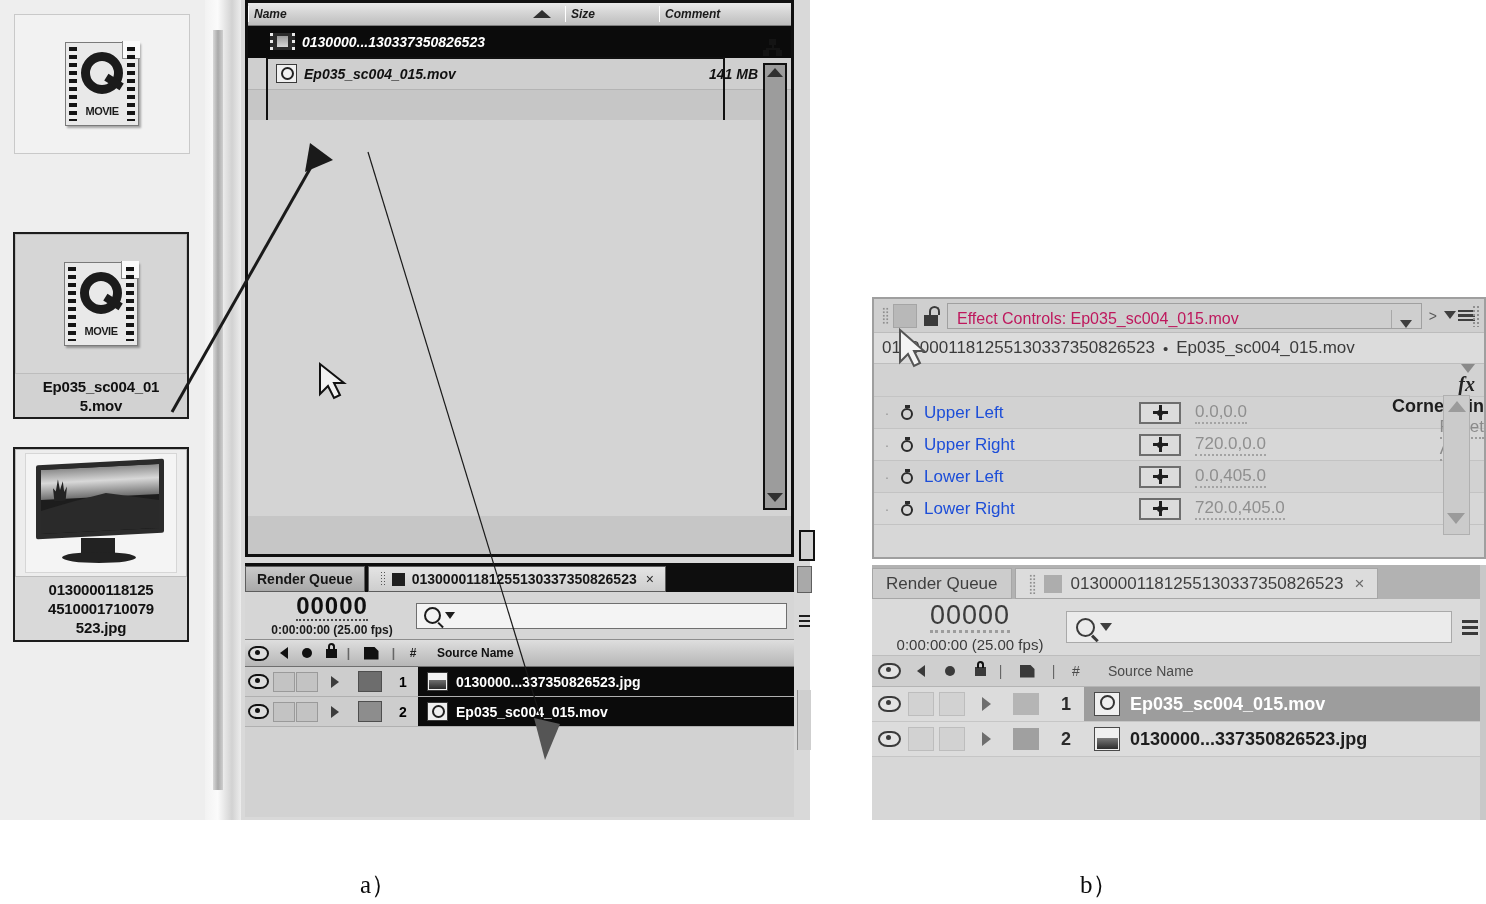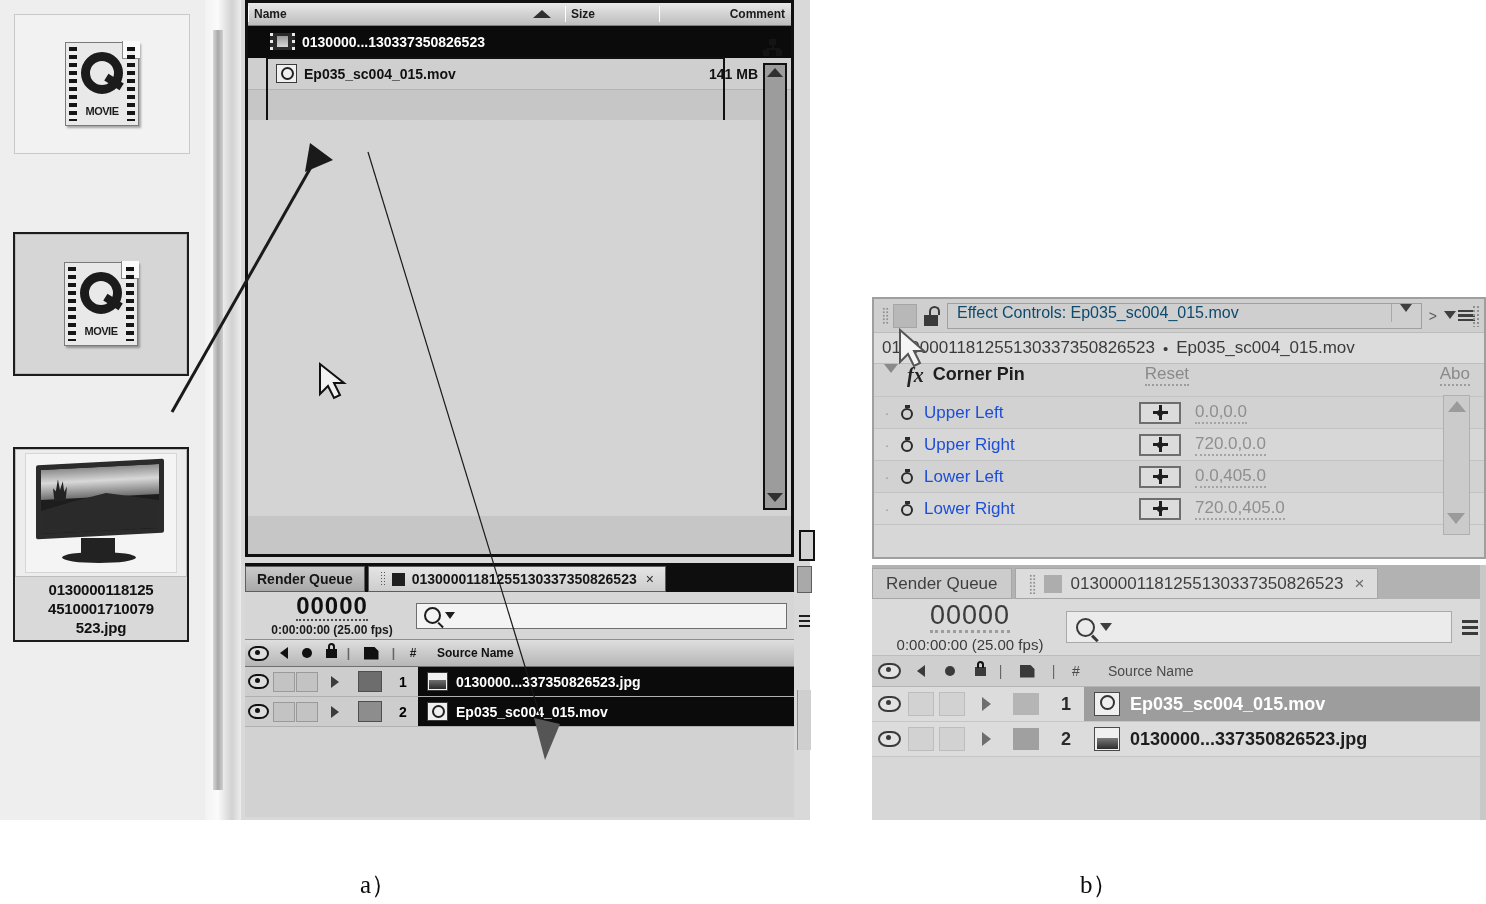--- a/index.html
+++ b/index.html
@@ -74,30 +74,30 @@
   
   .vsplit{position:absolute;left:205px;top:0;width:36px;height:820px;
      background:linear-gradient(to right,#f2f2f2,#fbfbfb 35%,#d2d2d2 75%,#ededed);}
   .vsplit-thumb{position:absolute;left:8px;top:30px;width:10px;height:760px;
      background:linear-gradient(to right,#d8d8d8,#a9a9a9 50%,#cfcfcf);}
 
   
   .ae-a{position:absolute;left:241px;top:0;width:569px;height:820px;background:#d9d9d9;}
 
   .proj-panel{position:absolute;left:4px;top:0px;width:549px;height:557px;background:#c6c6c6;
-     border:3px solid #101010;box-sizing:border-box;}
+     border:3px solid #101010;box-sizing:border-box;font-style:italic;}
 
   .tbl-head{display:flex;height:22px;align-items:center;
      background:linear-gradient(to bottom,#e8e8e8,#bdbdbd);
      border-bottom:1px solid #7d7d7d;font-size:12px;font-weight:bold;color:#1a1a1a;}
   .th{padding:0 6px;position:relative;height:100%;display:flex;align-items:center;}
   .th::before{content:"";position:absolute;left:0;top:3px;bottom:3px;width:1px;background:#fff;}
   .th.name{flex:1;}
   .th.size{width:82px;}
-  .th.comment{width:120px;justify-content:flex-end;}
+  .th.comment{width:120px;}
   .sort-tri{width:0;height:0;border-left:9px solid transparent;border-right:9px solid transparent;
      border-bottom:8px solid #303030;margin-left:auto;margin-right:8px;}
 
   .proj-rows{position:relative;background:#cfcfcf;}
   .prow{display:flex;align-items:center;height:31px;font-size:14px;font-weight:bold;color:#111;
      border-bottom:1px solid #b4b4b4;}
   .prow.sel{background:#0b0b0b;color:#ffffff;border-bottom:1px solid #0b0b0b;}
   .prow .pname{flex:1;display:flex;align-items:center;gap:7px;padding-left:22px;white-space:nowrap;}
   .prow .psize{width:82px;}
   .prow.indent .pname{padding-left:28px;}
@@ -209,35 +209,35 @@
      border:2px solid #9f9f9f;box-sizing:border-box;}
   .ec-titlebar{display:flex;align-items:center;height:34px;background:#cfcfcf;padding:0 4px;
      border-bottom:1px solid #bcbcbc;box-sizing:border-box;}
   .dots{width:7px;height:18px;background-image:radial-gradient(#8f8f8f 42%,transparent 43%);
      background-size:3.5px 3.5px;margin:0 4px;}
   .ec-sq{width:22px;height:22px;background:#b8b8b8;border:1px solid #a5a5a5;margin-right:5px;}
   .ec-lock{width:19px;height:20px;position:relative;margin-right:6px;}
   .ec-lock-body{position:absolute;left:2px;bottom:0;width:14px;height:11px;background:#3a3a3a;}
   .ec-lock-sh{position:absolute;left:7px;top:0;width:11px;height:9px;border:2.5px solid #3a3a3a;
      border-bottom:none;border-radius:6px 6px 0 0;box-sizing:border-box;}
-  .ec-tab{flex:1;display:flex;align-items:flex-start;height:26px;background:#cfcfcf;
-     border:1px solid #a0a0a0;font-size:16px;color:#0c4a6e;padding:0 9px;box-sizing:border-box;}
+  .ec-tab{flex:1;display:flex;align-items:flex-end;height:26px;background:#cfcfcf;
+     border:1px solid #a0a0a0;font-size:16px;color:#be185d;padding:0 9px;box-sizing:border-box;}
   .ec-tab-div{width:1px;height:18px;background:#a8a8a8;margin:0 8px 0 auto;}
   .tri-dn{width:0;height:0;border-left:6px solid transparent;border-right:6px solid transparent;
      border-top:8px solid #3f3f3f;}
   .ec-gt{font-size:14px;color:#5a5a5a;margin:0 7px;}
   .ec-menu{display:flex;align-items:center;gap:2px;margin-right:5px;}
   .ec-menu .bars{display:flex;flex-direction:column;gap:2.4px;}
   .ec-menu .bars i{display:block;width:17px;height:2.4px;background:#3f3f3f;}
   .ec-sub{height:30px;display:flex;align-items:center;padding-left:8px;font-size:17px;color:#3b3b3b;
      background:#dcdcdc;}
   .ec-sub .bullet{margin:0 8px;font-size:15px;}
 
-  .fx-head{display:flex;align-items:flex-start;height:32px;padding-left:10px;background:#d2d2d2;
-     border-top:1px solid #bebebe;border-bottom:1px solid #c4c4c4;}
+  .fx-head{display:flex;align-items:flex-end;height:32px;padding-left:10px;background:#d2d2d2;
+     border-top:1px solid #bebebe;border-bottom:1px solid #c4c4c4;flex-direction:column;}
   .fx-tri{width:0;height:0;border-left:7px solid transparent;border-right:7px solid transparent;
      border-top:9px solid #8a8a8a;margin-right:9px;}
   .fx-sym{font-family:"Liberation Serif",serif;font-style:italic;font-size:20px;font-weight:bold;
      color:#222;margin-right:9px;}
   .fx-name{font-size:18px;font-weight:bold;color:#1e1e1e;}
   .fx-reset{font-size:17px;color:#8a8a8a;border-bottom:2px dotted #9c9c9c;margin-left:120px;}
   .fx-about{font-size:17px;color:#8a8a8a;border-bottom:2px dotted #9c9c9c;margin-left:auto;margin-right:14px;}
 
   .prop-row{display:flex;align-items:center;height:31px;background:#d7d7d7;
      border-bottom:1px solid #c3c3c3;}
@@ -339,20 +339,24 @@
         <div class="qt-icon">
           <div class="qt-page"></div>
             <div class="qt-fold"></div>
           <div class="qt-sprocket l"></div>
             <div class="qt-sprocket r"></div>
           <div class="qt-q"></div>
             <div class="qt-tail"></div>
           <div class="qt-word">MOVIE</div>
         </div>
       </div>
+      <div class="fname">
+        <div>Ep035_sc004_01</div>
+        <div>5.mov</div>
+      </div>
     </div>
 
     <div class="file-tile selected" style="top:447px;background:#d9d9d9;">
       <div class="thumb" style="height:128px;background:#ededed;">
         <div class="mon-thumb">
           <div class="mon-screen">
             <div class="mon-sky"></div>
               <div class="mon-hill"></div>
               <div class="mon-tree"></div>
           </div>

